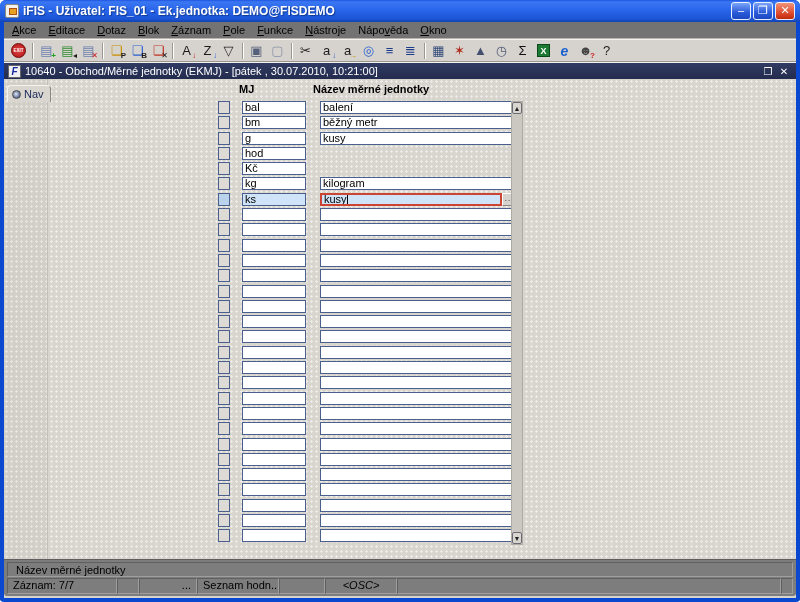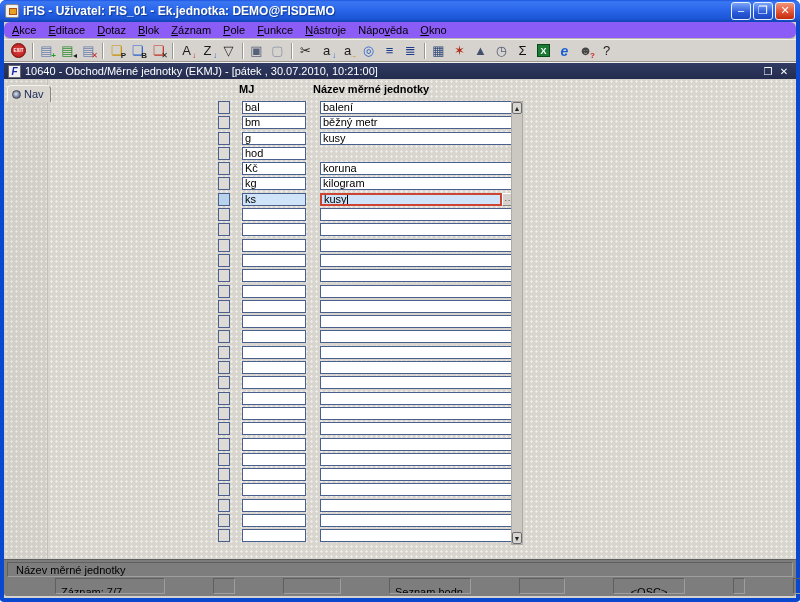--- a/index.html
+++ b/index.html
@@ -21,22 +21,22 @@
   .titlebar .title { color: #fff; font-weight: bold; font-size: 12px;
     text-shadow: 1px 1px 1px #103a90; flex: 1 1 auto; white-space: nowrap; overflow: hidden; }
   .cap-btns { display: flex; gap: 2px; }
   .cap-btn { width: 20px; height: 18px; border-radius: 3px; border: 1px solid #e8f0ff;
     color: #fff; font-size: 11px; line-height: 15px; text-align: center;
     background: linear-gradient(180deg,#7aa4f8,#2a5ad8 60%,#1c48c0); cursor: default; }
   .cap-btn.close { background: linear-gradient(180deg,#f09478,#e25335 55%,#c22a0c); }
 
   
   .menubar { position: absolute; left: 0; top: 22px; width: 792px; height: 17px;
-    background: #8b5cf6; border-bottom: 1px solid #b8b5ae; display: flex; align-items: center;
-    padding-left: 2px; border-radius: 6px; }
+    background: #737373; border-bottom: 1px solid #b8b5ae; display: flex; align-items: center;
+    padding-left: 2px; }
   .menu-item { padding: 1px 6px; color: #000; white-space: nowrap; }
   .menu-item u { text-decoration: underline; }
 
   
   .toolbar { position: absolute; left: 0; top: 39px; width: 792px; height: 23px;
     background: #d6d3ce; border-top: 1px solid #f4f2ee; border-bottom: 1px solid #9a978f;
     display: flex; align-items: center; padding-left: 4px; }
   .tbtn { width: 21px; height: 19px; display: flex; align-items: center; justify-content: center;
     position: relative; border: 1px solid transparent; border-radius: 2px; flex: 0 0 auto; }
   .tbtn .glyph { font-size: 13px; line-height: 1; }
@@ -105,24 +105,24 @@
   .sc-up { top: 0; }
   .sc-dn { bottom: 0; }
 
   
   .statusbar { position: absolute; left: 0; top: 559px; width: 792px; height: 37px;
     background: #7d7d7d; border-radius: 0 0 3px 3px; border-top: 1px solid #5f5f5f; padding: 2px 3px; }
   .status-msg { height: 15px; border: 1px solid; border-color: #5f5f5f #9e9e9e #9e9e9e #5f5f5f;
     color: #000; padding: 1px 8px; line-height: 12px; }
   .status-row { display: flex; height: 16px; margin-top: 1px; }
   .seg { border: 1px solid; border-color: #5f5f5f #9e9e9e #9e9e9e #5f5f5f; color: #000;
-    padding: 7px 5px; line-height: 12px; white-space: nowrap; overflow: hidden; flex: 0 0 auto; margin-left: 48px; }
+    padding: 0 5px; line-height: 12px; white-space: nowrap; overflow: hidden; flex: 0 0 auto; }
   .seg.flex { flex: 1 1 auto; }
   .seg.right { text-align: right; }
-  .seg.center { text-align: center; }
+  .seg.center { text-align: center; font-style: italic; }
 </style>
 </head>
 <body>
 
 <div class="window">
 
   <div class="titlebar">
     <div class="app-icon"></div>
     <div class="title">iFIS - Uživatel: FIS_01 - Ek.jednotka: DEMO@FISDEMO</div>
     <div class="cap-btns" id="win-controls">
@@ -284,21 +284,20 @@
           <div class="fld mj">g</div>
           <div class="fld name">kusy</div>
         </div>
         <div class="row">
           <div class="rec-ind"></div>
           <div class="fld mj">hod</div>
         </div>
         <div class="row">
           <div class="rec-ind"></div>
           <div class="fld mj">Kč</div>
-          <div class="fld name">koruna</div>
         </div>
         <div class="row">
           <div class="rec-ind"></div>
           <div class="fld mj">kg</div>
           <div class="fld name">kilogram</div>
         </div>
         <div class="row selected">
           <div class="rec-ind"></div>
           <div class="fld mj">ks</div>
           <div class="fld name">kusy<span class="caret"></span></div>

